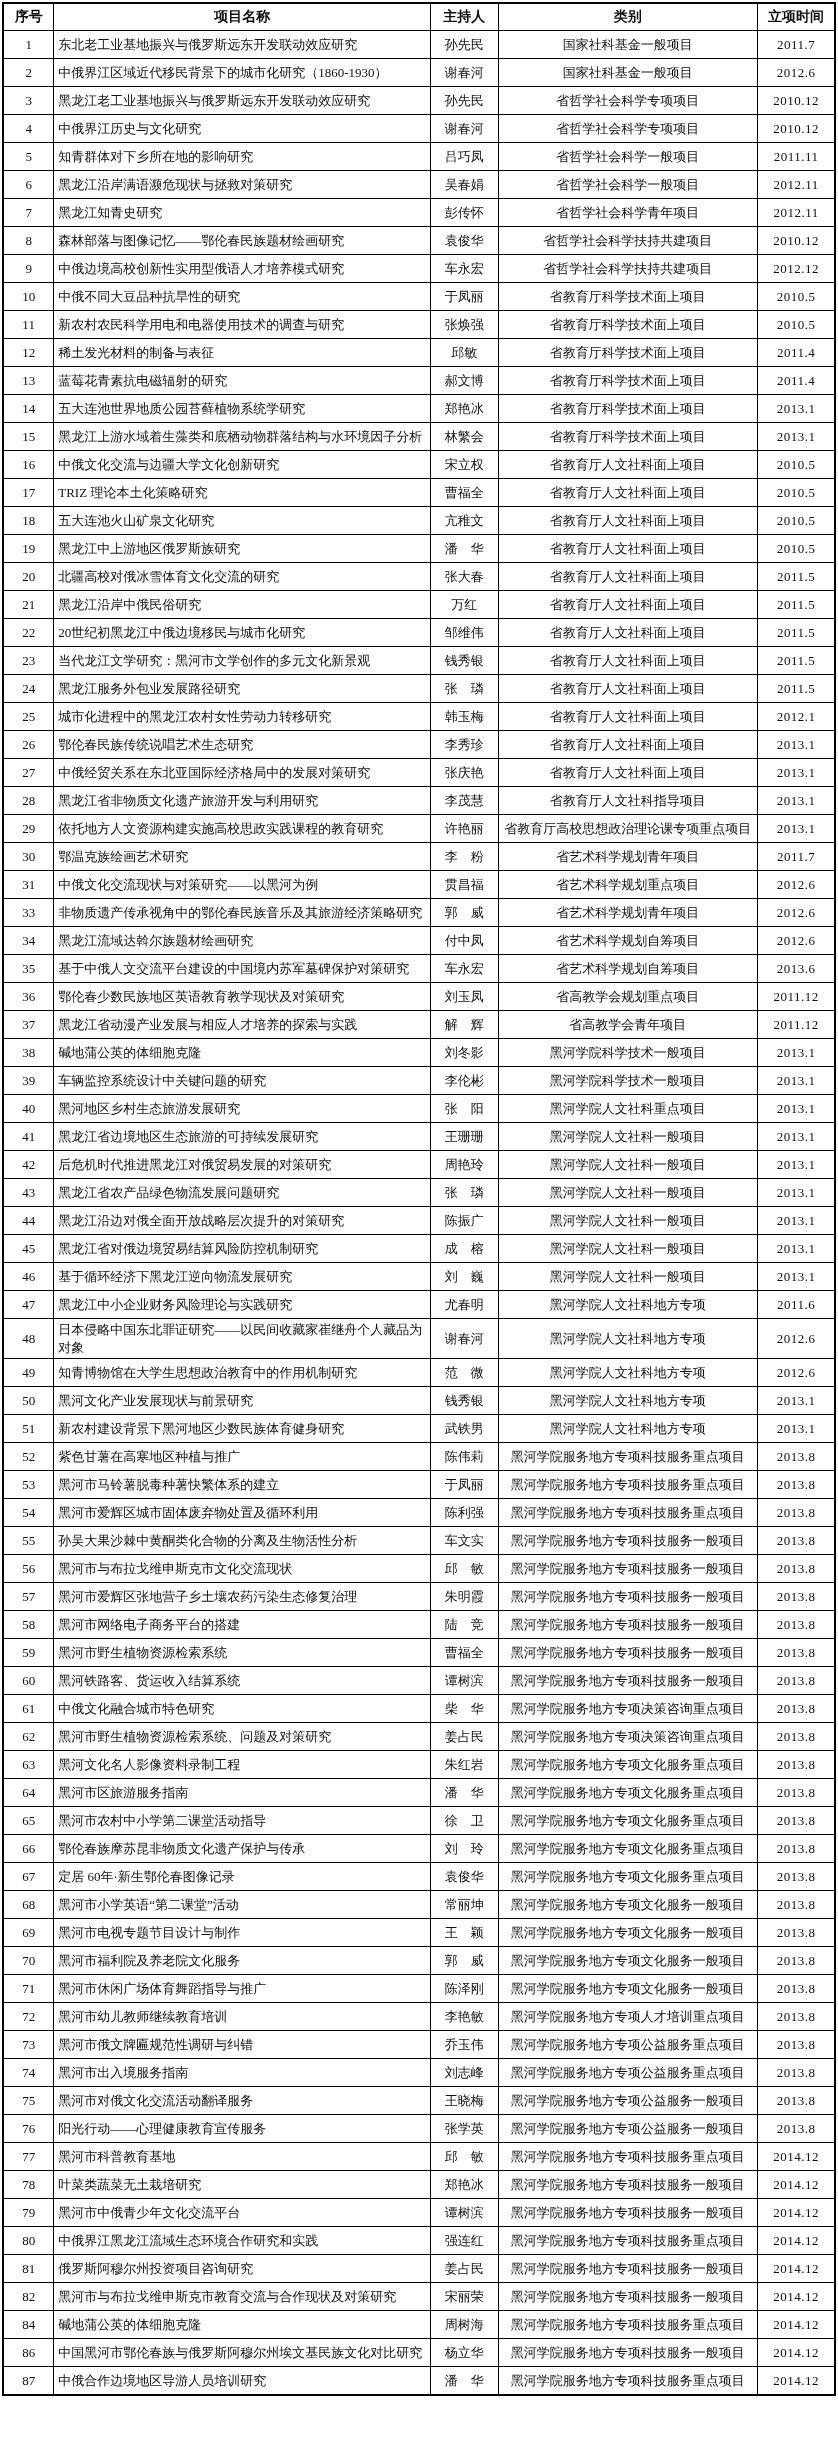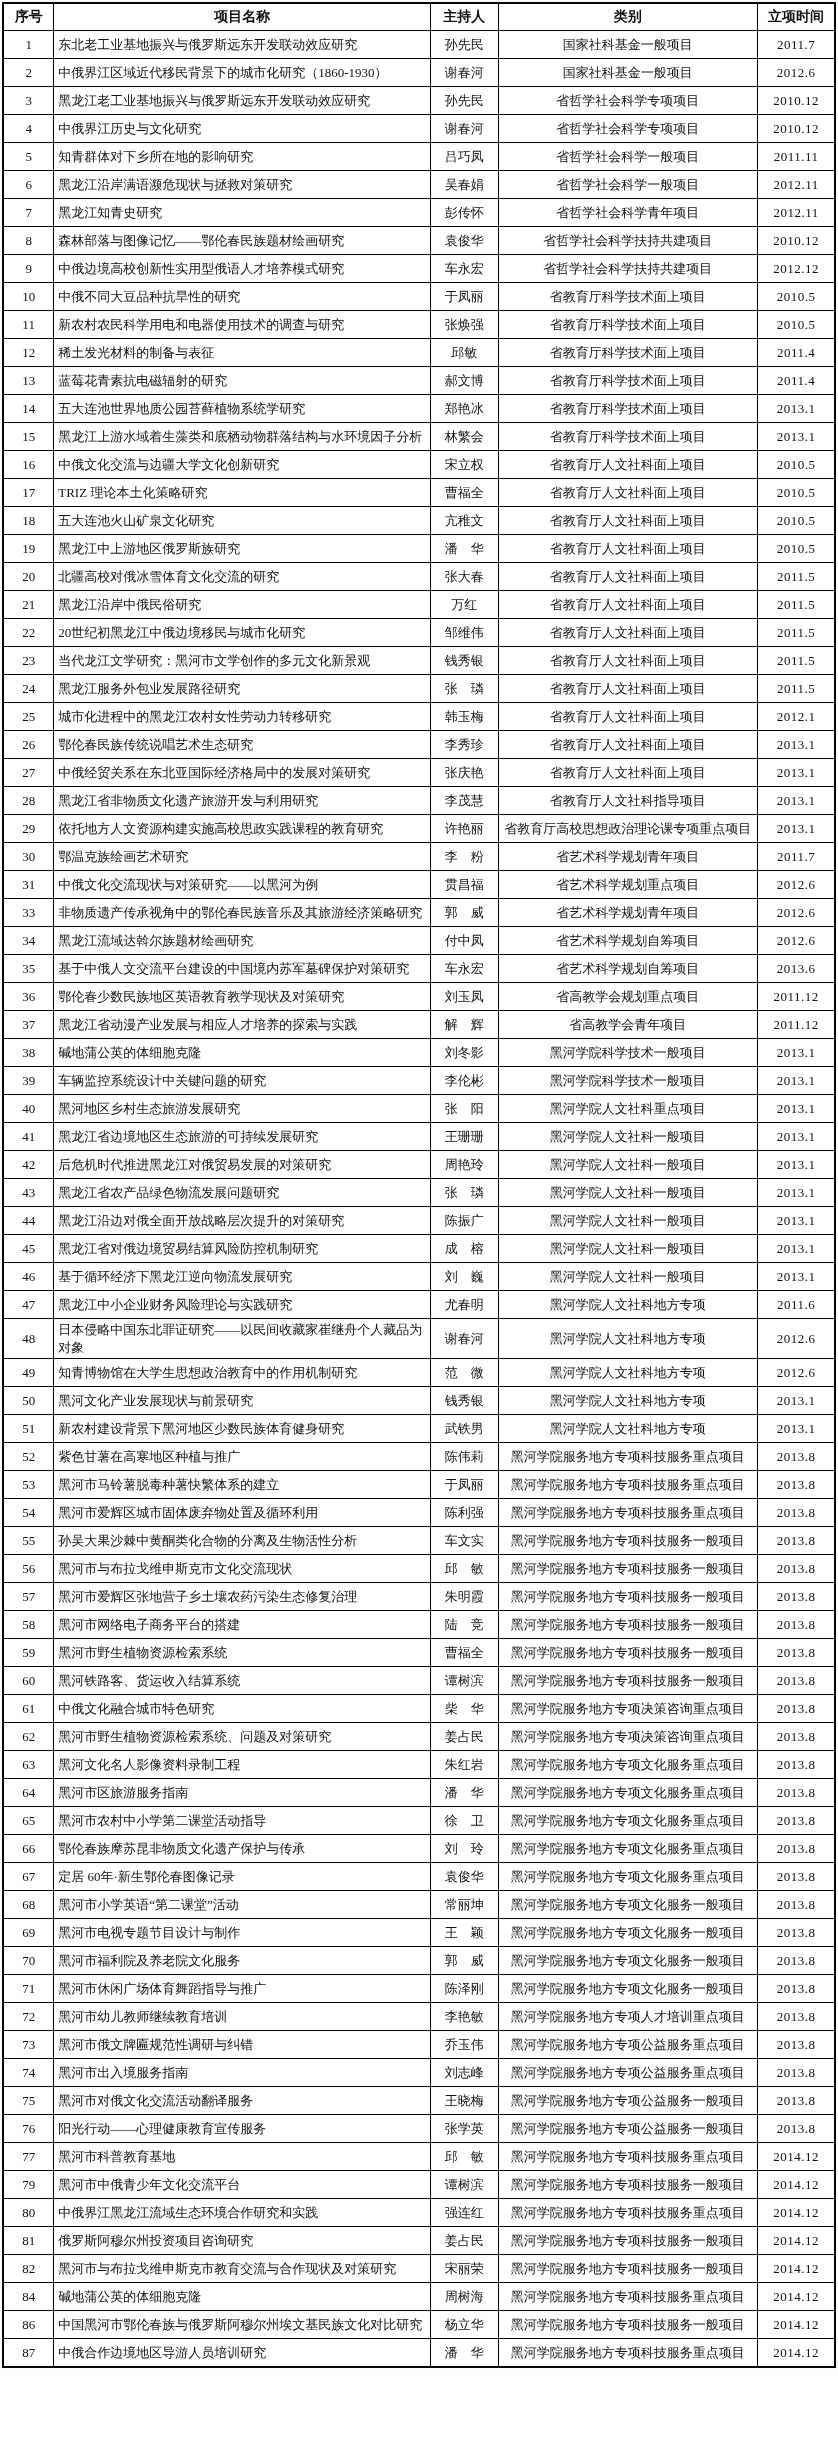--- a/index.html
+++ b/index.html
@@ -599,20 +599,27 @@
           <td class="c4">2013.8</td>
         </tr>
         <tr>
           <td class="c0">77</td>
           <td class="c1">黑河市科普教育基地</td>
           <td class="c2">邱　敏</td>
           <td class="c3">黑河学院服务地方专项科技服务重点项目</td>
           <td class="c4">2014.12</td>
         </tr>
         <tr>
+          <td class="c0">78</td>
+          <td class="c1">叶菜类蔬菜无土栽培研究</td>
+          <td class="c2">郑艳冰</td>
+          <td class="c3">黑河学院服务地方专项科技服务一般项目</td>
+          <td class="c4">2014.12</td>
+        </tr>
+        <tr>
           <td class="c0">79</td>
           <td class="c1">黑河市中俄青少年文化交流平台</td>
           <td class="c2">谭树滨</td>
           <td class="c3">黑河学院服务地方专项科技服务一般项目</td>
           <td class="c4">2014.12</td>
         </tr>
         <tr>
           <td class="c0">80</td>
           <td class="c1">中俄界江黑龙江流域生态环境合作研究和实践</td>
           <td class="c2">强连红</td>

